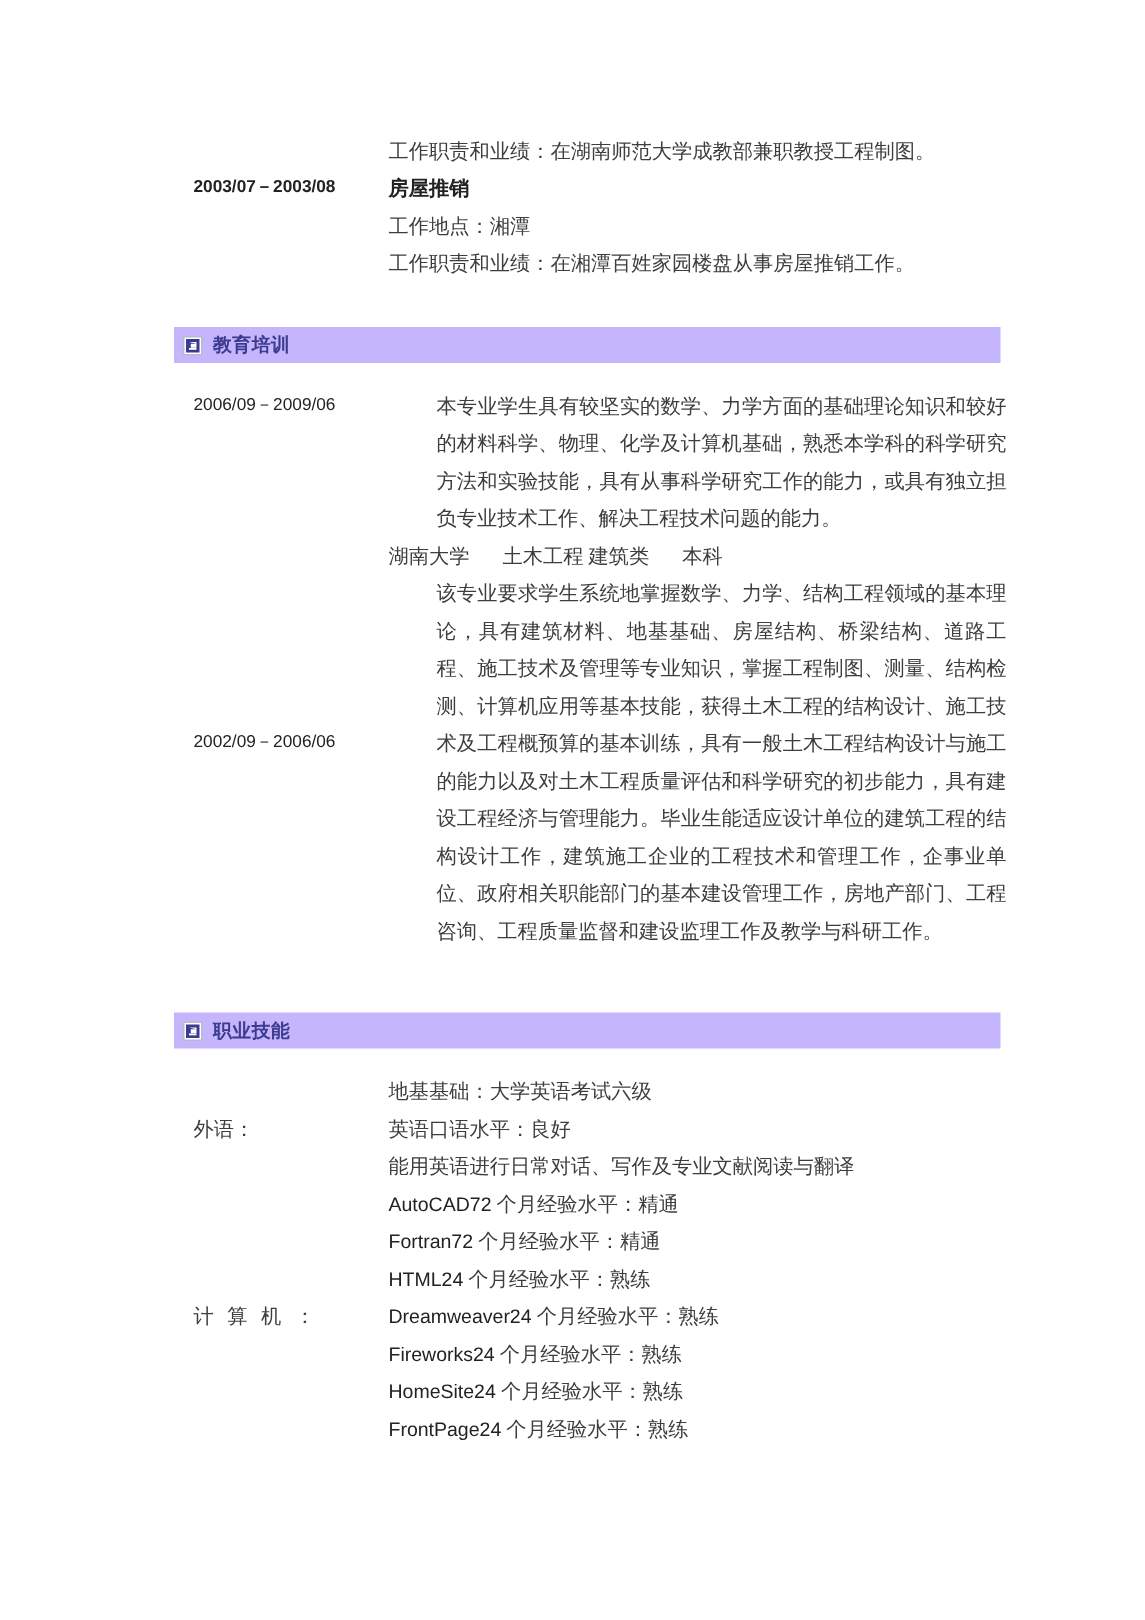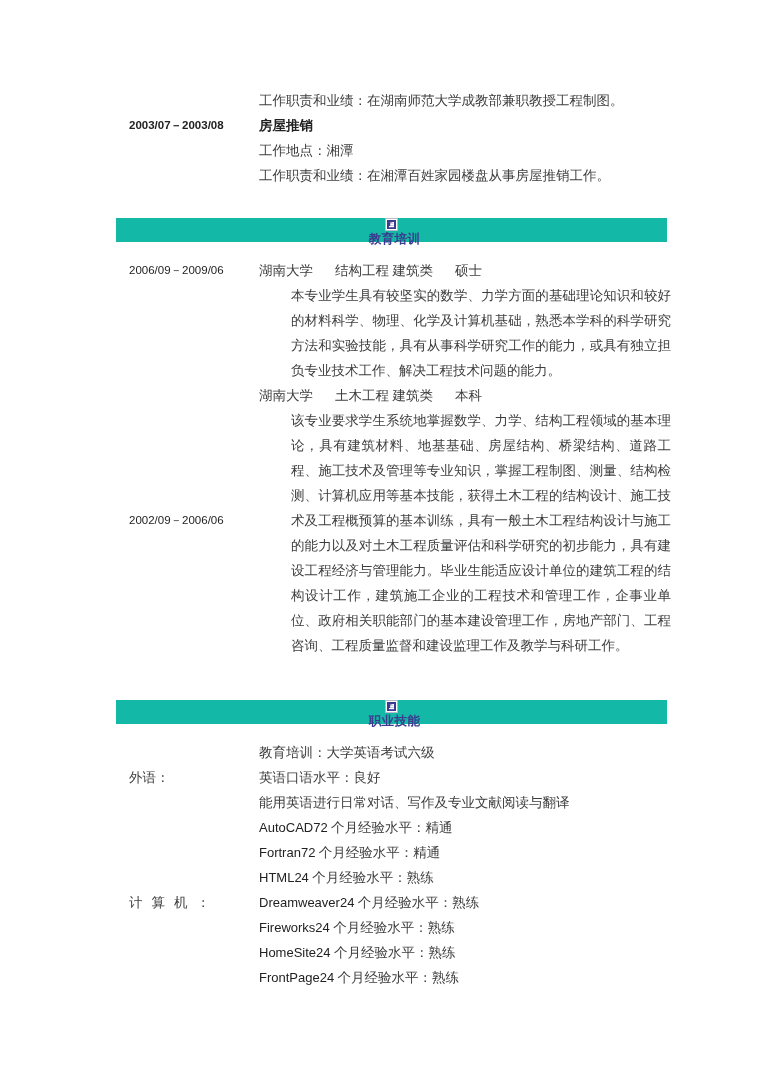--- a/index.html
+++ b/index.html
@@ -64,26 +64,25 @@
     text-justify: inter-ideograph;
     margin-left: 32px;
   }
 
   
   .section-bar {
     position: relative;
     margin-left: 104px;
     width: 551px;
     height: 24px;
-    background: #14b8a6;
+    background: #c4b5fd;
     display: flex;
     align-items: center;
     padding-left: 6px;
     box-sizing: border-box;
-    flex-direction: column;
   }
   .section-bar .sec-icon {
     width: 13px;
     height: 13px;
     flex: 0 0 13px;
     margin-right: 7px;
     position: relative;
     display: inline-block;
   }
   .section-bar .sec-icon svg { display: block; }
@@ -168,23 +167,20 @@
       </svg>
     </span>
     <span class="sec-title">教育培训</span>
   </div>
 
   <div class="spacer-sm"></div>
 
   <div class="row">
     <div class="datecol">2006/09－2009/06</div>
     <div class="contentcol">
-      <div class="line edu-head">
-        <span>湖南大学</span><span class="gap"></span><span>结构工程 建筑类</span><span class="gap"></span><span>硕士</span>
-      </div>
       <div class="para">本专业学生具有较坚实的数学、力学方面的基础理论知识和较好的材料科学、物理、化学及计算机基础，熟悉本学科的科学研究方法和实验技能，具有从事科学研究工作的能力，或具有独立担负专业技术工作、解决工程技术问题的能力。</div>
     </div>
   </div>
 
   <div class="row" style="margin-top:0px;">
     <div class="datecol" style="align-self:center;">2002/09－2006/06</div>
     <div class="contentcol">
       <div class="line edu-head">
         <span>湖南大学</span><span class="gap"></span><span>土木工程 建筑类</span><span class="gap"></span><span>本科</span>
       </div>
@@ -205,21 +201,21 @@
       </svg>
     </span>
     <span class="sec-title">职业技能</span>
   </div>
 
   <div class="spacer-sm"></div>
 
   <div class="skill-row">
     <div class="skilllabel" style="align-self:center;">外语：</div>
     <div class="skillvals">
-      <div class="skill-line">教育培训：大学英语考试六级</div>
+      <div class="skill-line">地基基础：大学英语考试六级</div>
       <div class="skill-line">英语口语水平：良好</div>
       <div class="skill-line">能用英语进行日常对话、写作及专业文献阅读与翻译</div>
     </div>
   </div>
 
   <div class="skill-row">
     <div class="skilllabel spread" style="align-self:center;">
       <span id="computer-label">计算机：</span>
     </div>
     <div class="skillvals" id="computer-items">

